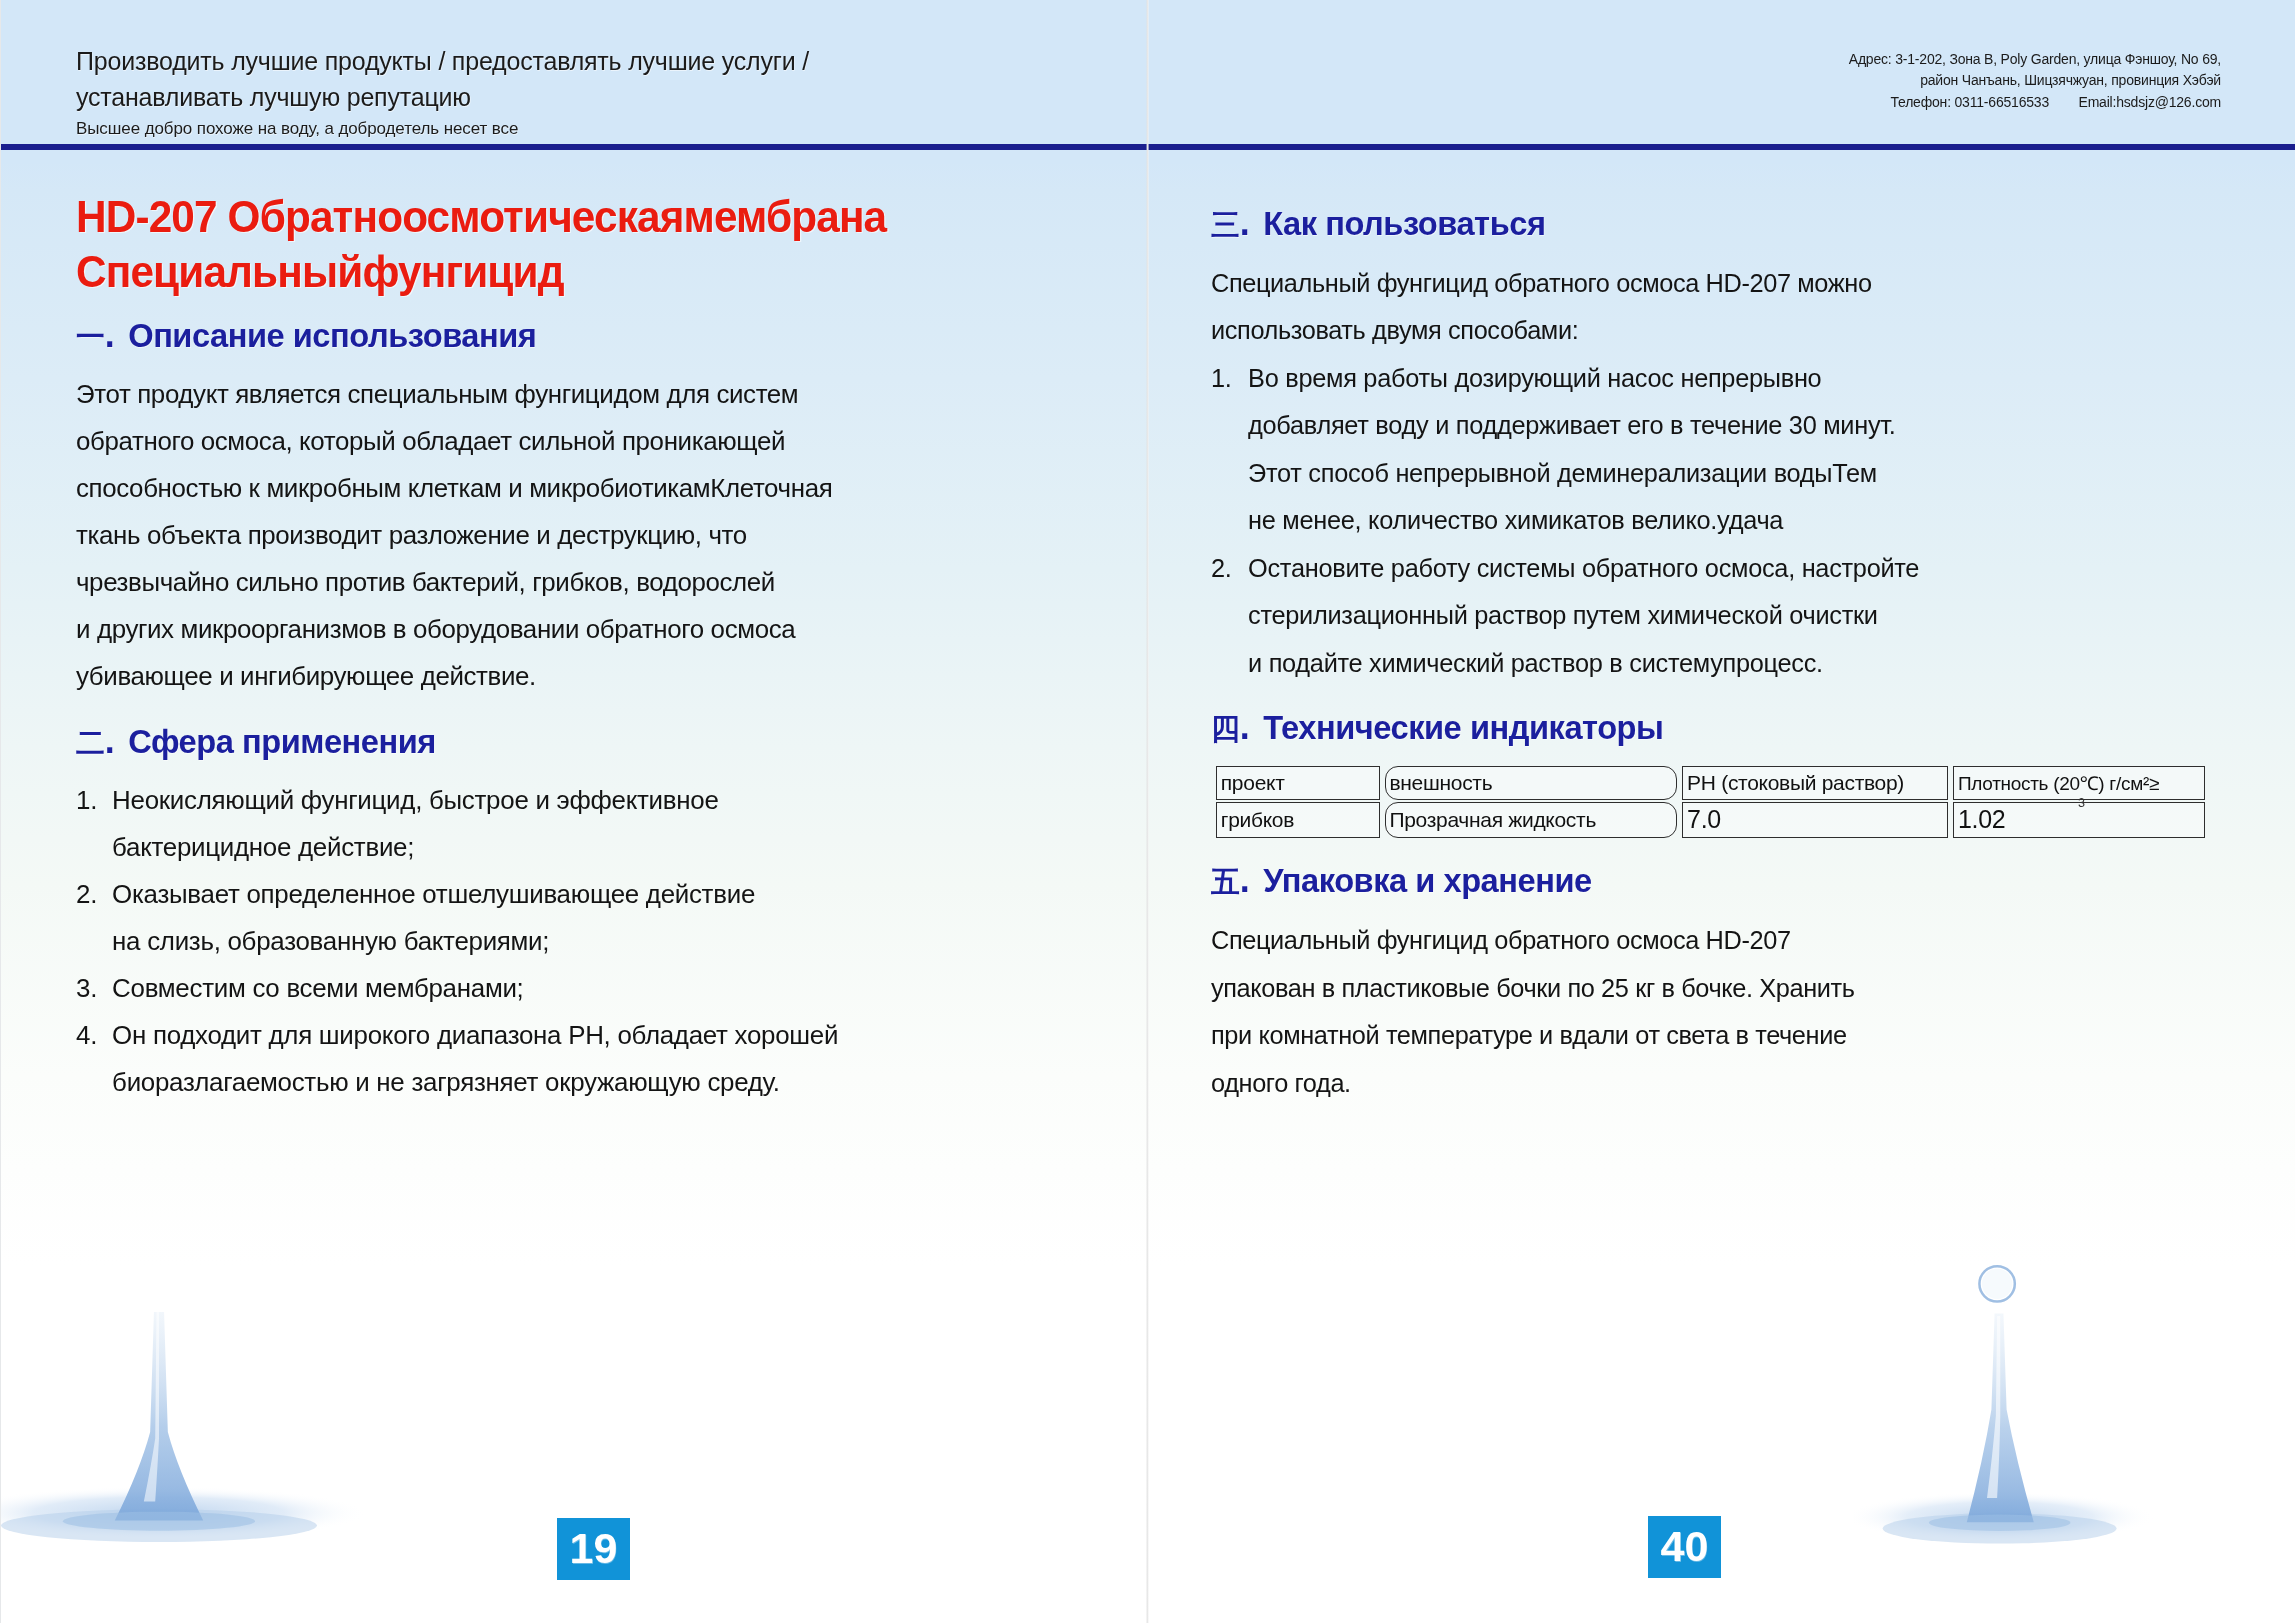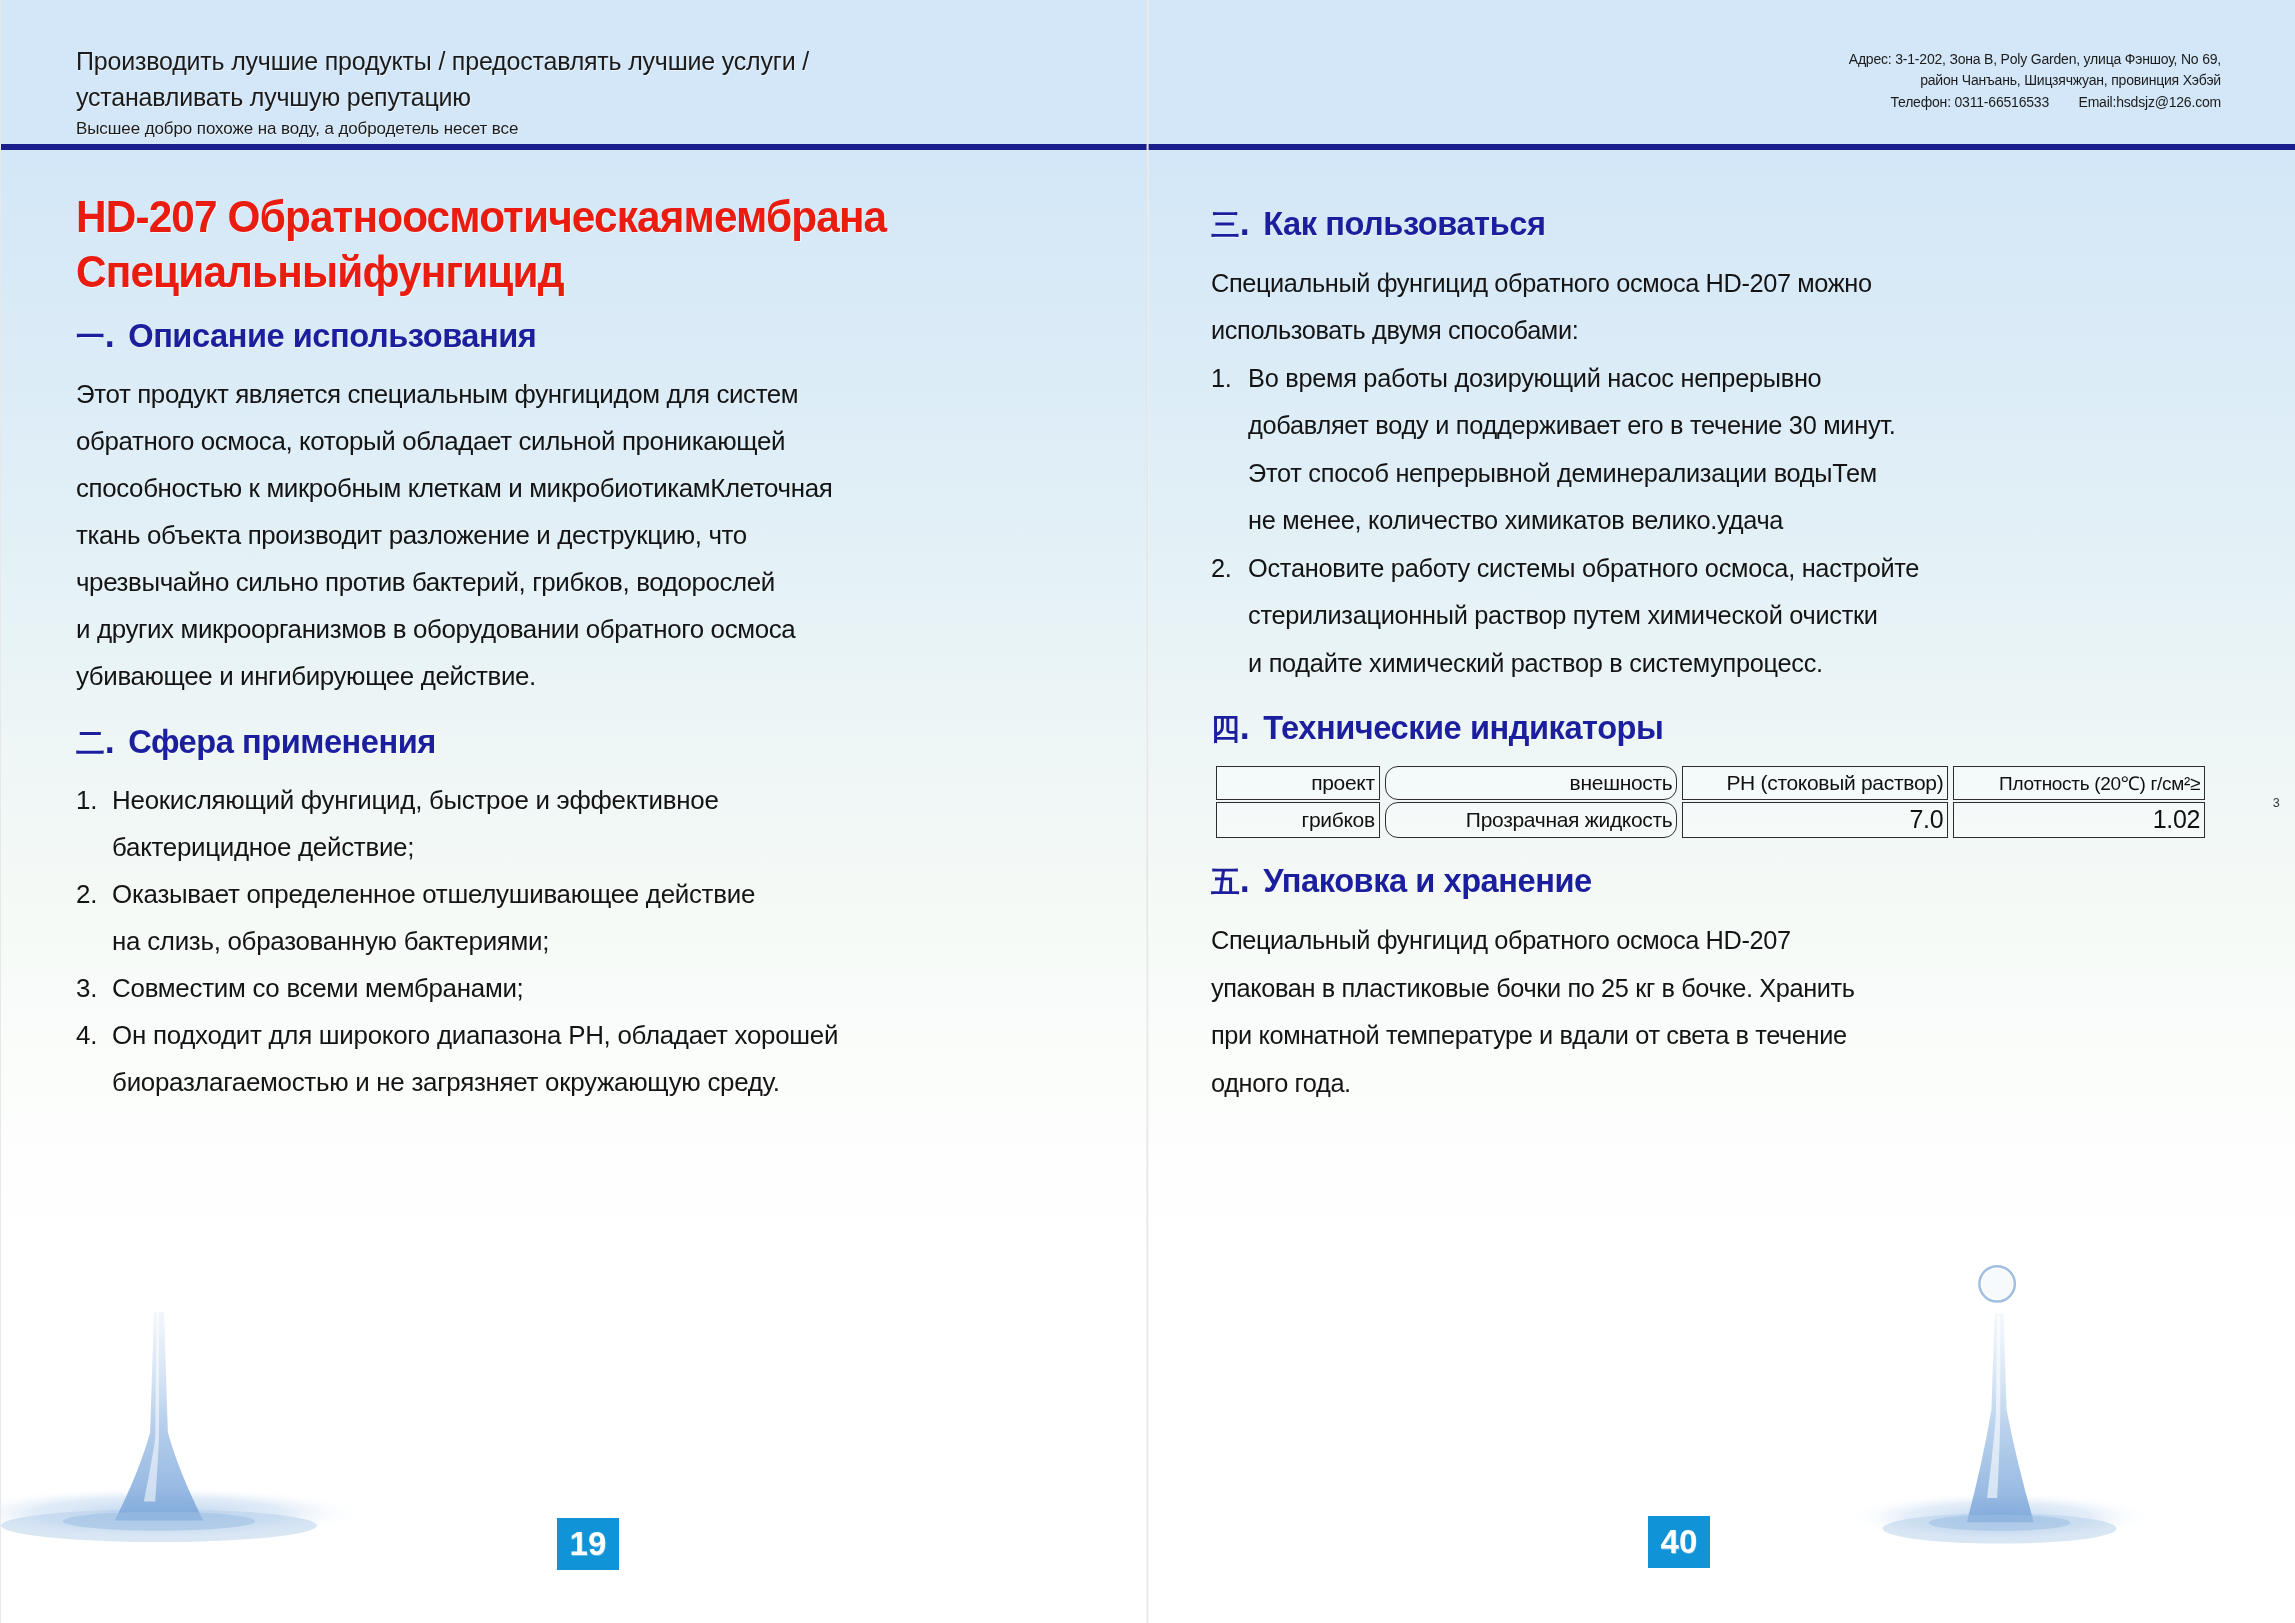--- a/index.html
+++ b/index.html
@@ -198,21 +198,21 @@
   .spec-table {
     margin-top: 12.6px;
     border-collapse: separate;
     border-spacing: 5px 2.5px;
     table-layout: fixed;
     width: 999px;
   }
   .spec-table td {
     border: 1.3px solid #2e2e2e;
     background: rgba(255,255,255,0.30);
-    text-align: right;
+    text-align: left;
     vertical-align: middle;
     color: #111111;
     font-size: 21px;
     height: 34px;
     padding: 2.5px 3.8px;
     letter-spacing: -0.3px;
     box-sizing: border-box;
     white-space: nowrap;
     overflow: visible;
   }
@@ -232,21 +232,21 @@
     font-size: 12.6px;
     color: #333;
   }
 
   
   .page-badge {
     position: absolute;
     background: #1193d8;
     color: #ffffff;
     font-weight: bold;
-    font-size: 33px;
+    font-size: 43px;
     line-height: 1;
     padding: 8.9px 12.6px 10px 12.6px;
     letter-spacing: 0px;
     z-index: 20;
     text-shadow: 0.6px 0.6px 0.6px rgba(255,255,255,0.35);
   }
   .page-badge.left-badge  { left: 556px; top: 1518px; }
 
   
   .drop-art {

